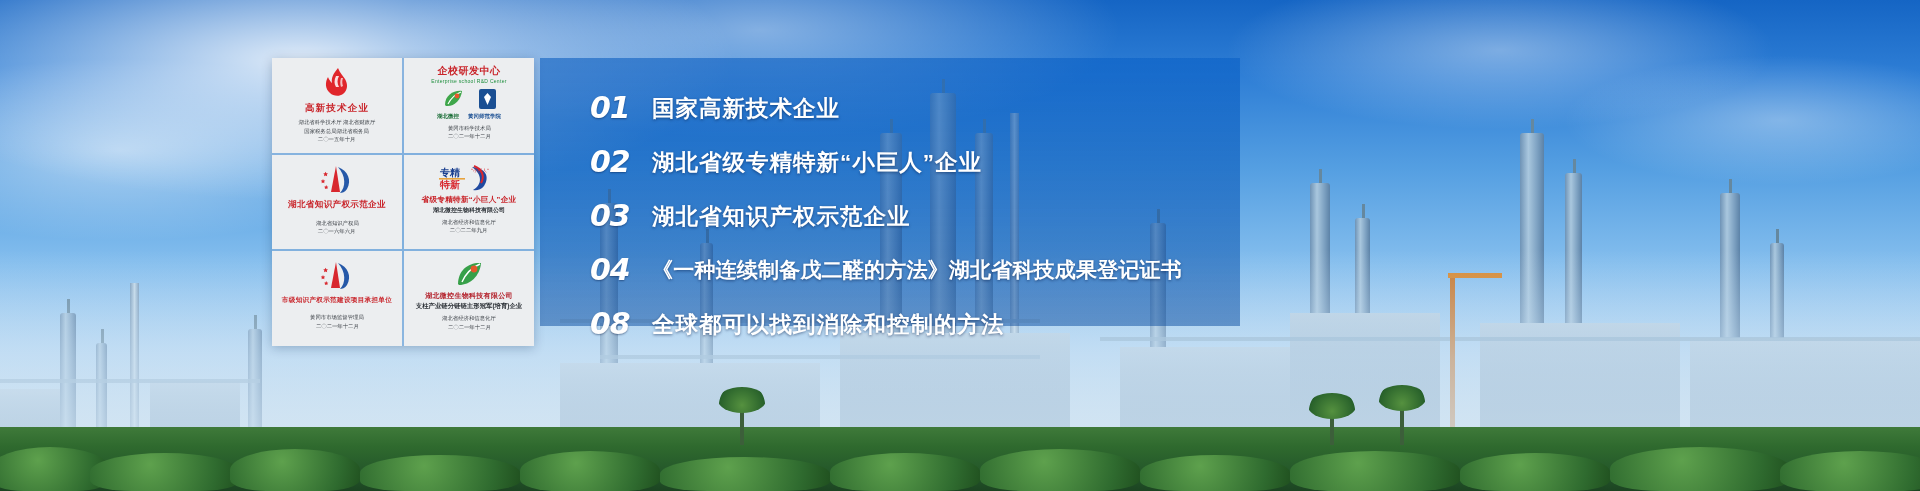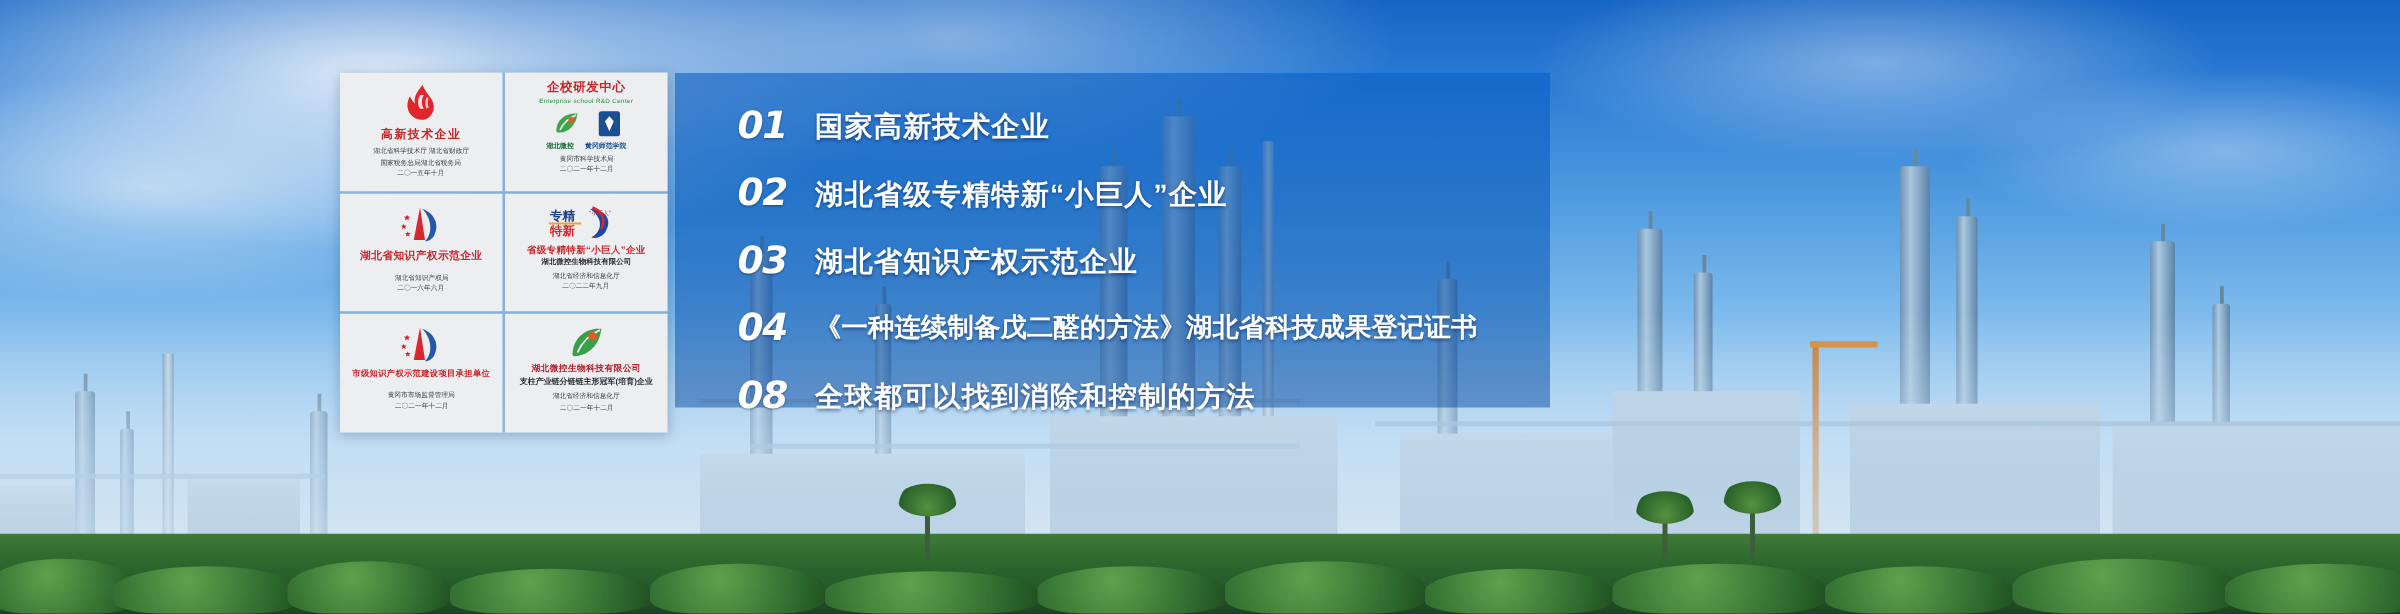--- a/index.html
+++ b/index.html
@@ -78,21 +78,21 @@
   }
   .cert .c-org{color:#2a2f35;font-size:6px;font-weight:700;margin-top:2px;text-align:center;line-height:1.4;}
 
   
   .panel{
     position:absolute;left:540px;top:58px;width:700px;height:268px;
     background:linear-gradient(180deg,rgba(20,96,186,.62) 0%,rgba(16,84,170,.56) 55%,rgba(14,74,152,.50) 100%);
     backdrop-filter:saturate(120%);
   }
   .rows{position:absolute;left:50px;top:28px;right:8px;}
-  .row{display:flex;height:44px;margin-bottom:10px;}
+  .row{display:flex;align-items:center;height:44px;margin-bottom:10px;}
   .row .num{
     width:62px;flex:0 0 62px;
     color:#ffffff;font-weight:800;font-style:italic;
     font-size:30px;letter-spacing:-1px;line-height:1;
     font-family:"DejaVu Sans",sans-serif;
     text-shadow:0 1px 2px rgba(0,20,60,.45);
   }
   .row .txt{
     color:#ffffff;font-weight:700;font-size:22.5px;letter-spacing:1px;white-space:nowrap;
     text-shadow:0 1px 3px rgba(0,25,70,.55);

